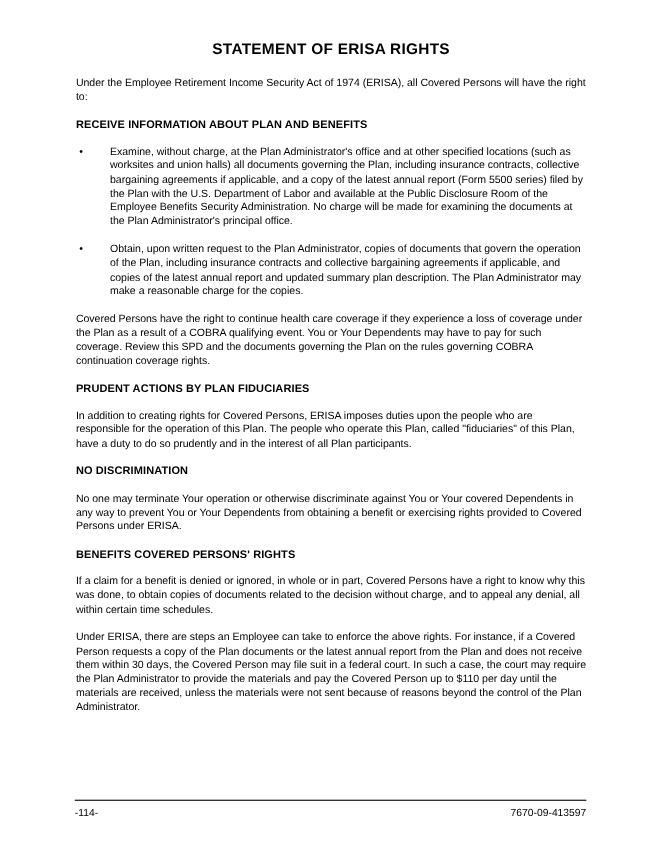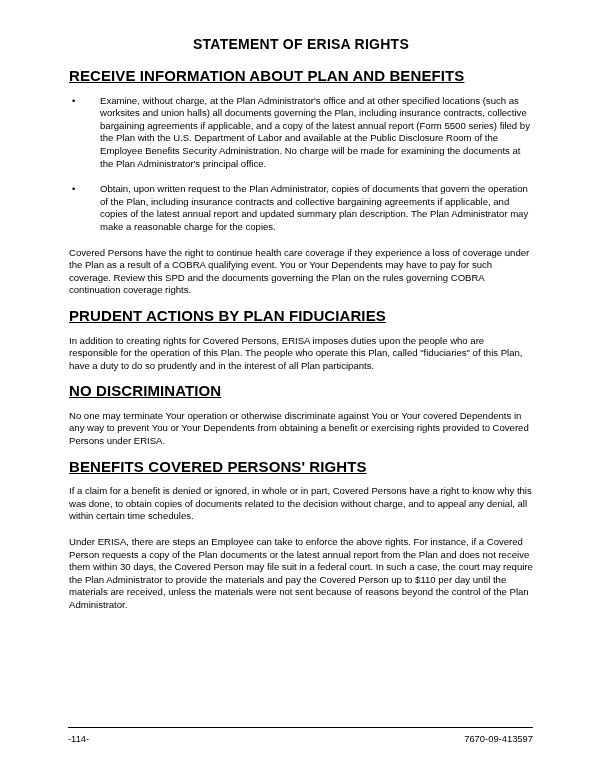--- a/index.html
+++ b/index.html
@@ -37,26 +37,25 @@
     line-height: 13px;
   }
   p.body-text {
     font-size: 9.6px;
     line-height: 12.6px;
     margin: 0 0 13px 0;
     text-align: left;
     letter-spacing: -0.02px;
   }
   h2.section-heading {
-    font-size: 15px;
+    font-size: 10px;
     font-weight: bold;
     line-height: 12.6px;
     margin: 0 0 12px 0;
     letter-spacing: 0.1px;
-    text-decoration: underline;
   }
   .bullet-list {
     margin: 0 0 13px 0;
     padding: 0;
     list-style: none;
   }
   .bullet-item {
     position: relative;
     padding-left: 31px;
     font-size: 9.6px;
@@ -107,20 +106,21 @@
 </style>
 </head>
 <body>
 
 <div class="page">
 
   <div class="content">
 
     <h1 class="doc-title">STATEMENT OF ERISA RIGHTS</h1>
 
+    <p class="body-text">Under the Employee Retirement Income Security Act of 1974 (ERISA), all Covered Persons will have the right to:</p>
 
     <h2 class="section-heading">RECEIVE INFORMATION ABOUT PLAN AND BENEFITS</h2>
 
     <ul class="bullet-list">
       <li class="bullet-item">
         <span class="bullet-mark">•</span>
         <span>Examine, without charge, at the Plan Administrator's office and at other specified locations (such as worksites and union halls) all documents governing the Plan, including insurance contracts, collective bargaining agreements if applicable, and a copy of the latest annual report (Form 5500 series) filed by the Plan with the U.S. Department of Labor and available at the Public Disclosure Room of the Employee Benefits Security Administration.  No charge will be made for examining the documents at the Plan Administrator's principal office.</span>
       </li>
       <li class="bullet-item">
         <span class="bullet-mark">•</span>

